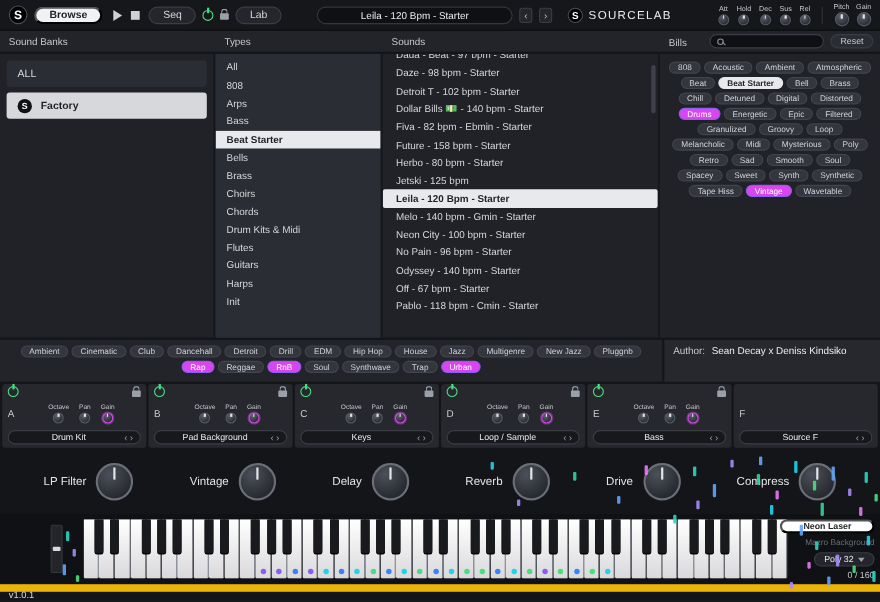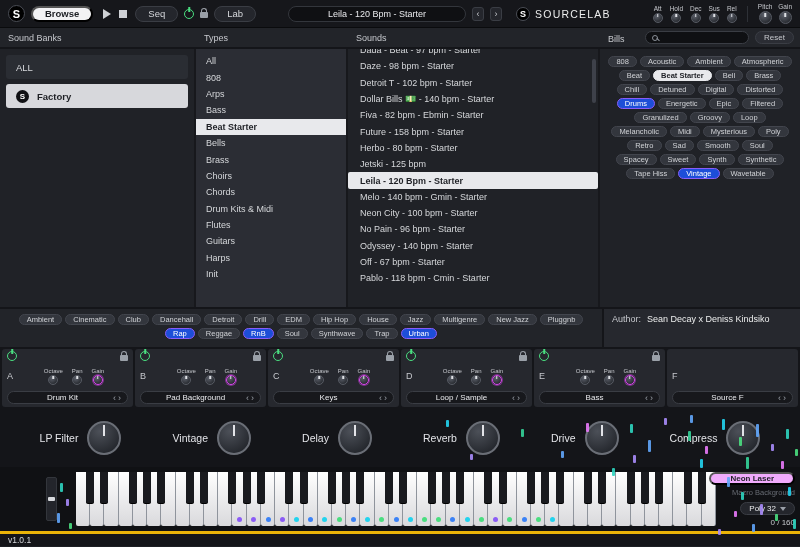--- a/index.html
+++ b/index.html
@@ -49,21 +49,21 @@
   .col.types{background:#2b2d34;padding-top:4px}
   .type-item{height:16.4px;display:flex;align-items:center;padding-left:10px;color:#d5d7da}
   .type-item.selected{background:#e8e9ec;color:#1f2126;font-weight:bold}
   .col.sounds .list{margin-top:-7px}
   .sound-item{height:16.3px;display:flex;align-items:center;padding-left:12px;color:#d5d7da;white-space:nowrap}
   .sound-item.selected{background:#e8e9ec;color:#1f2126;font-weight:bold;border-radius:2px}
   .scrollbar{position:absolute;right:2px;top:10px;width:4px;height:44px;border-radius:2px;background:#3e414a}
   .col.tags{display:flex;flex-wrap:wrap;gap:3px;align-content:flex-start;justify-content:center;padding:7px 6px;border-right:none}
   .tag{height:11px;padding:0 7px;border-radius:6px;background:#33363d;border:1px solid #42454d;font-size:7.5px;display:flex;align-items:center;color:#d0d2d6;white-space:nowrap}
   .tag.light{background:#e8e9ec;border-color:#e8e9ec;color:#1f2126;font-weight:bold}
-  .tag.purple{background:#1d4ed8;border-color:#8b5cf6;color:#fff}
+  .tag.purple{background:#d946ef;border-color:#8b5cf6;color:#fff}
 
   
   .genre-row{display:flex;height:40px;background:#222429;border-top:2px solid #141519}
   .genres{flex:1;display:flex;flex-wrap:wrap;gap:3px;padding:5px 8px;align-content:flex-start;justify-content:center}
   .author-box{width:198px;background:#26282e;border-left:2px solid #141519;padding:5px 8px;display:flex;gap:6px;font-size:9px}
   .author-box .lbl{color:#c6c8cd}
   .author-box .val{color:#eceded}
 
   
   .channels{height:62px;display:grid;grid-template-columns:repeat(6,1fr);gap:2px;background:#141519;padding:2px}
@@ -86,28 +86,28 @@
 
   
   .kbsection{position:relative;height:64px;background:#101114}
   .wheel{position:absolute;left:46px;top:10px;width:11px;height:44px;background:#23252b;border:1px solid #33363c;border-radius:2px}
   .wheel::after{content:"";position:absolute;left:1px;right:1px;top:45%;height:4px;background:#d8dade;border-radius:1px}
   .keys{position:absolute;left:76px;top:5px;width:640px;height:54px;background:#0c0d10;display:flex;border-radius:2px}
   .wkey{flex:1;background:linear-gradient(#ffffff,#d9d9dc);border-right:1px solid #8f949c;border-radius:0 0 2px 2px}
   .bkey{position:absolute;top:0;width:8px;height:31px;background:#191a1e;border-radius:0 0 2px 2px;z-index:2;box-shadow:0 1px 0 #000}
   .dot{position:absolute;width:5px;height:5px;border-radius:50%;bottom:4px;z-index:3}
   .kb-right{position:absolute;right:5px;top:5px;display:flex;flex-direction:column;align-items:flex-end;gap:3px}
-  .neon{height:13px;padding:0 19px;border-radius:7px;background:#f0abfc;color:#1f2126;display:flex;align-items:center;font-size:8px;font-weight:bold}
+  .neon{height:13px;padding:0 19px;border-radius:7px;background:#ffffff;color:#1f2126;display:flex;align-items:center;font-size:8px;font-weight:bold}
   .bgname{color:#686c74;font-size:7.5px}
   .poly{height:13px;padding:0 8px;border-radius:7px;background:#24262c;border:1px solid #3a3d44;color:#e8e9ec;display:flex;align-items:center;gap:4px;font-size:8px;margin-top:2px}
   .chev{width:0;height:0;border-left:3px solid transparent;border-right:3px solid transparent;border-top:4px solid #9aa0a8}
   .voices{color:#c6c8cd;font-size:8px}
 
   
-  .statusbar{height:15px;background:#141519;border-top:3px solid #eab308;display:flex;align-items:center;padding:0 8px;font-size:8.5px;color:#d6d8dc}
+  .statusbar{height:15px;background:#141519;border-top:7px solid #eab308;display:flex;align-items:flex-end;padding:0 8px;font-size:8.5px;color:#d6d8dc}
 
   .particles{position:absolute;inset:0;pointer-events:none;z-index:5}
   .particle{position:absolute;width:2.5px;border-radius:1px;opacity:.9}
 </style>
 </head>
 <body>
 
 <div class="app">
 
   <header class="topbar">

